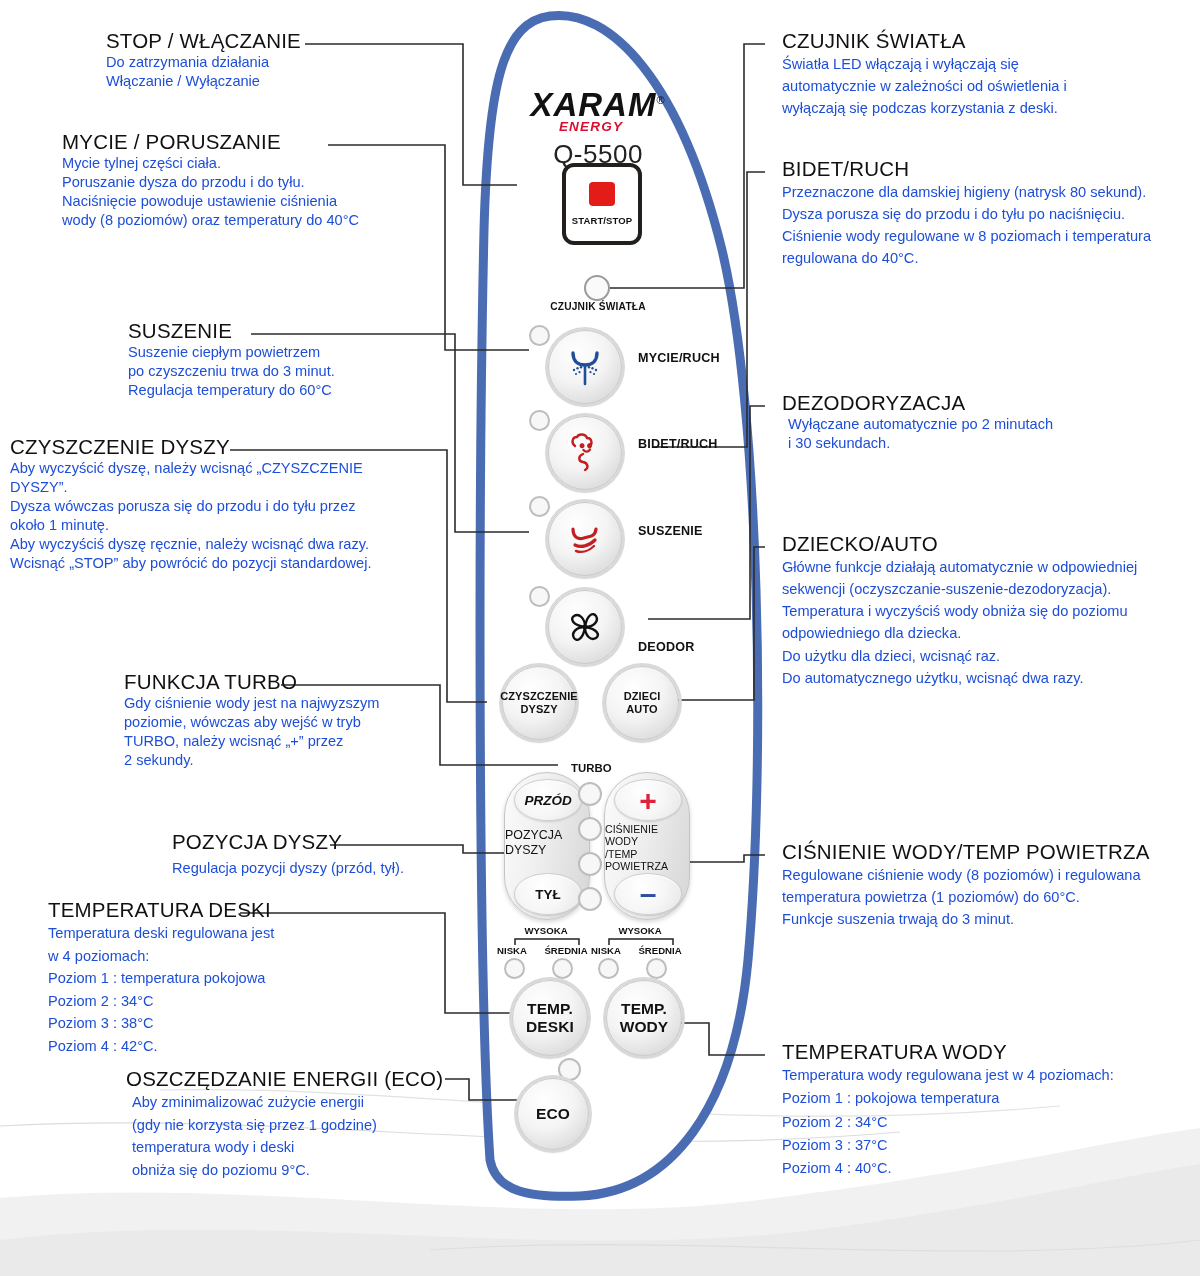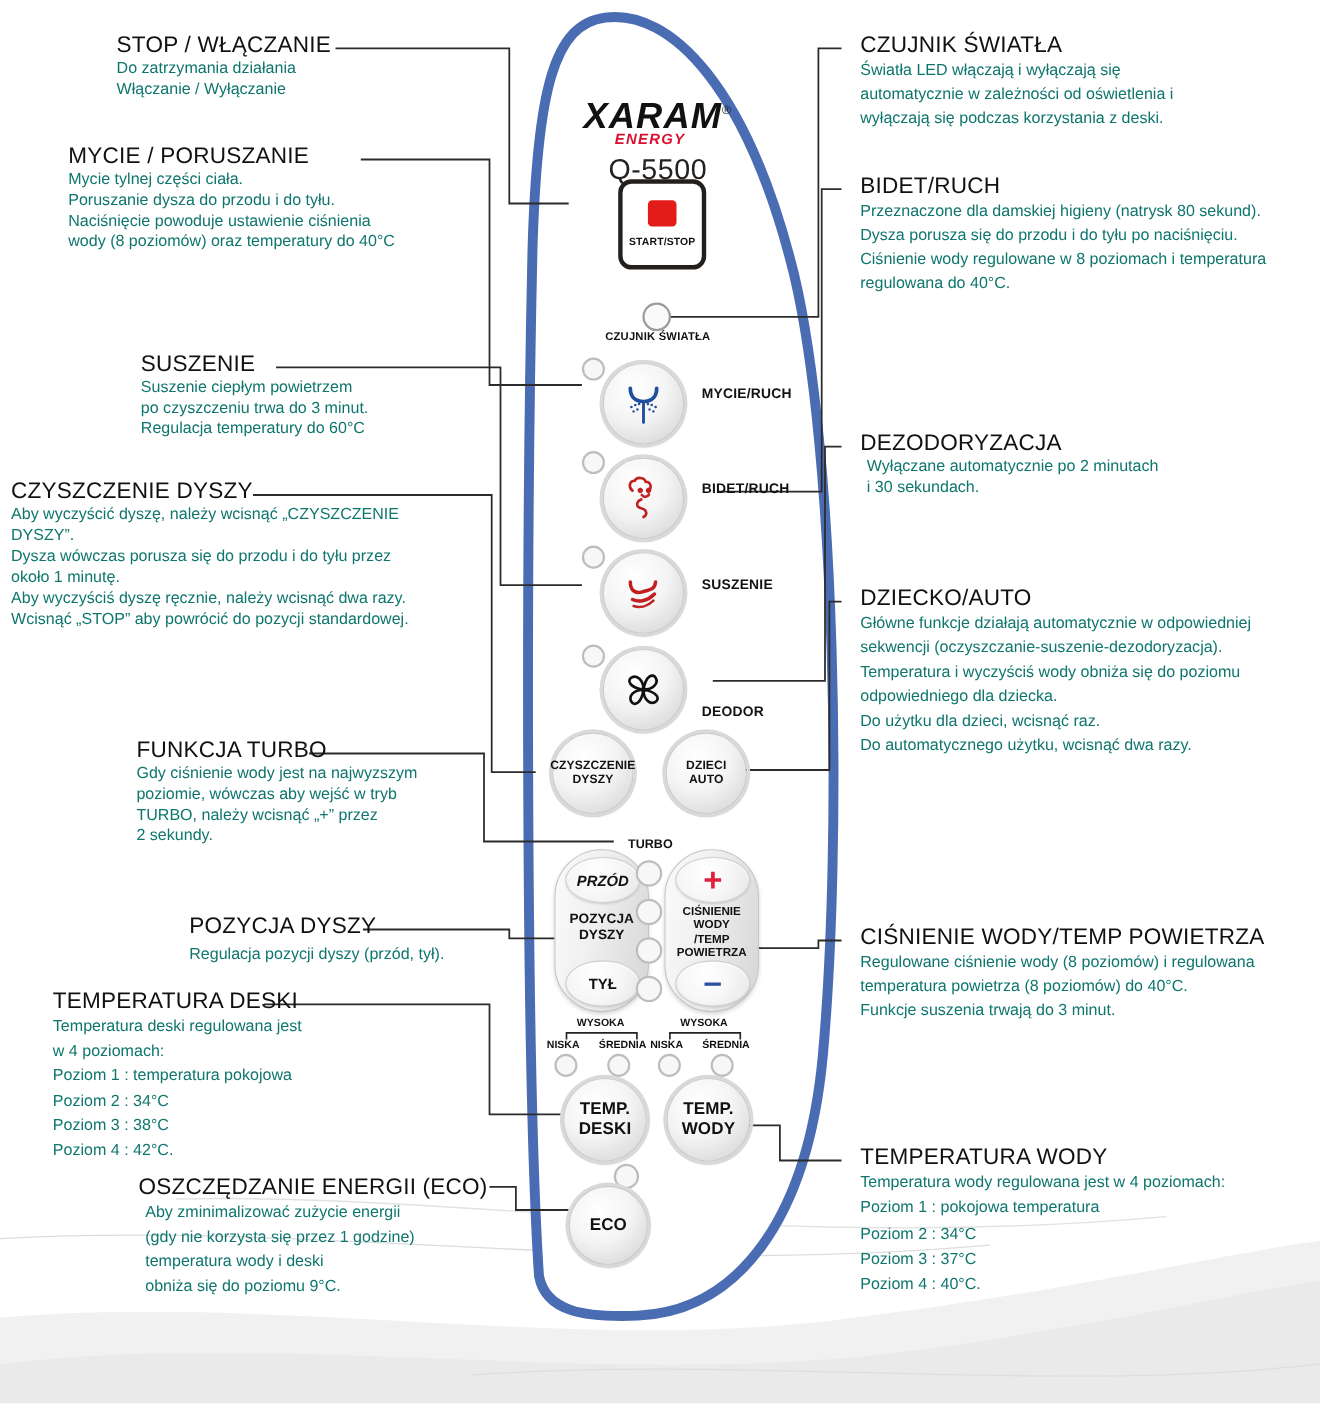--- a/index.html
+++ b/index.html
@@ -17,21 +17,21 @@
 
   
   .panel-outline{position:absolute;left:430px;top:0px;width:360px;height:1230px;z-index:2;}
 
   
   .anno{position:absolute;z-index:5;}
   .anno .ttl{
     font-size:20.5px;font-weight:400;letter-spacing:.2px;color:#111;
     white-space:nowrap;line-height:1.12;
   }
-  .anno .body{font-size:14.6px;line-height:1.30;color:#0f766e;}
+  .anno .body{font-size:14.6px;line-height:1.30;color:#1d4ed8;}
   .anno .body div{white-space:nowrap;}
   .anno.r .ttl,.anno.r .body{text-align:left;}
   .anno.lead-lines .body div{line-height:1.55;}
 
   .logo{position:absolute;left:508px;top:88px;width:180px;text-align:center;z-index:4;}
   .logo .xaram{
     font-size:33px;font-weight:bold;font-style:italic;letter-spacing:1px;
     color:#111;line-height:1;position:relative;display:inline-block;
   }
   .logo .reg{font-size:11px;vertical-align:super;font-style:normal;font-weight:normal;}
@@ -78,22 +78,22 @@
     white-space:nowrap;
   }
 
   
   .pill{
     position:absolute;border-radius:46px;z-index:4;
     background:linear-gradient(100deg,#fbfbfb 0%,#f0f0f0 40%,#e2e2e2 72%,#d6d6d6 100%);
     border:1px solid #c4c4c4;box-shadow:0 2px 4px rgba(0,0,0,.17);
   }
   .pill .pcap{
-    position:absolute;left:0;width:100%;text-align:center;
-    font-size:12.4px;font-weight:bold;line-height:1.17;color:#111;
+    position:absolute;left:0;width:100%;
+    font-size:12.4px;font-weight:normal;line-height:1.17;color:#111;
   }
   .pill .pbtn{
     position:absolute;border-radius:50%;
     background:radial-gradient(circle at 40% 30%, #ffffff 0%, #f6f6f6 50%, #e4e4e4 100%);
     border:1px solid #cfcfcf;box-shadow:inset 0 1px 2px rgba(255,255,255,.9),0 1px 2px rgba(0,0,0,.14);
     display:flex;align-items:center;justify-content:center;
     font-size:13.5px;font-weight:bold;color:#111;
   }
   .plus{color:#e0213c;font-size:30px;font-weight:bold;line-height:.7;}
   .minus{color:#2e4e9e;font-size:30px;font-weight:bold;line-height:.45;}
@@ -430,21 +430,21 @@
       <div>odpowiedniego dla dziecka.</div>
       <div>Do użytku dla dzieci, wcisnąć raz.</div>
       <div>Do automatycznego użytku, wcisnąć dwa razy.</div>
     </div>
   </div>
 
   <div class="anno r" style="left:782px;top:841px;">
     <div class="ttl">CIŚNIENIE WODY/TEMP POWIETRZA</div>
     <div class="body" style="line-height:1.52;">
       <div>Regulowane ciśnienie wody (8 poziomów) i regulowana</div>
-      <div>temperatura powietrza (8 poziomów) do 40°C.</div>
+      <div>temperatura powietrza (1 poziomów) do 60°C.</div>
       <div>Funkcje suszenia trwają do 3 minut.</div>
     </div>
   </div>
 
   <div class="anno r" style="left:782px;top:1041px;">
     <div class="ttl">TEMPERATURA WODY</div>
     <div class="body" style="line-height:1.60;">
       <div>Temperatura wody regulowana jest w 4 poziomach:</div>
       <div>Poziom 1 : pokojowa temperatura</div>
       <div>Poziom 2 : 34°C</div>

